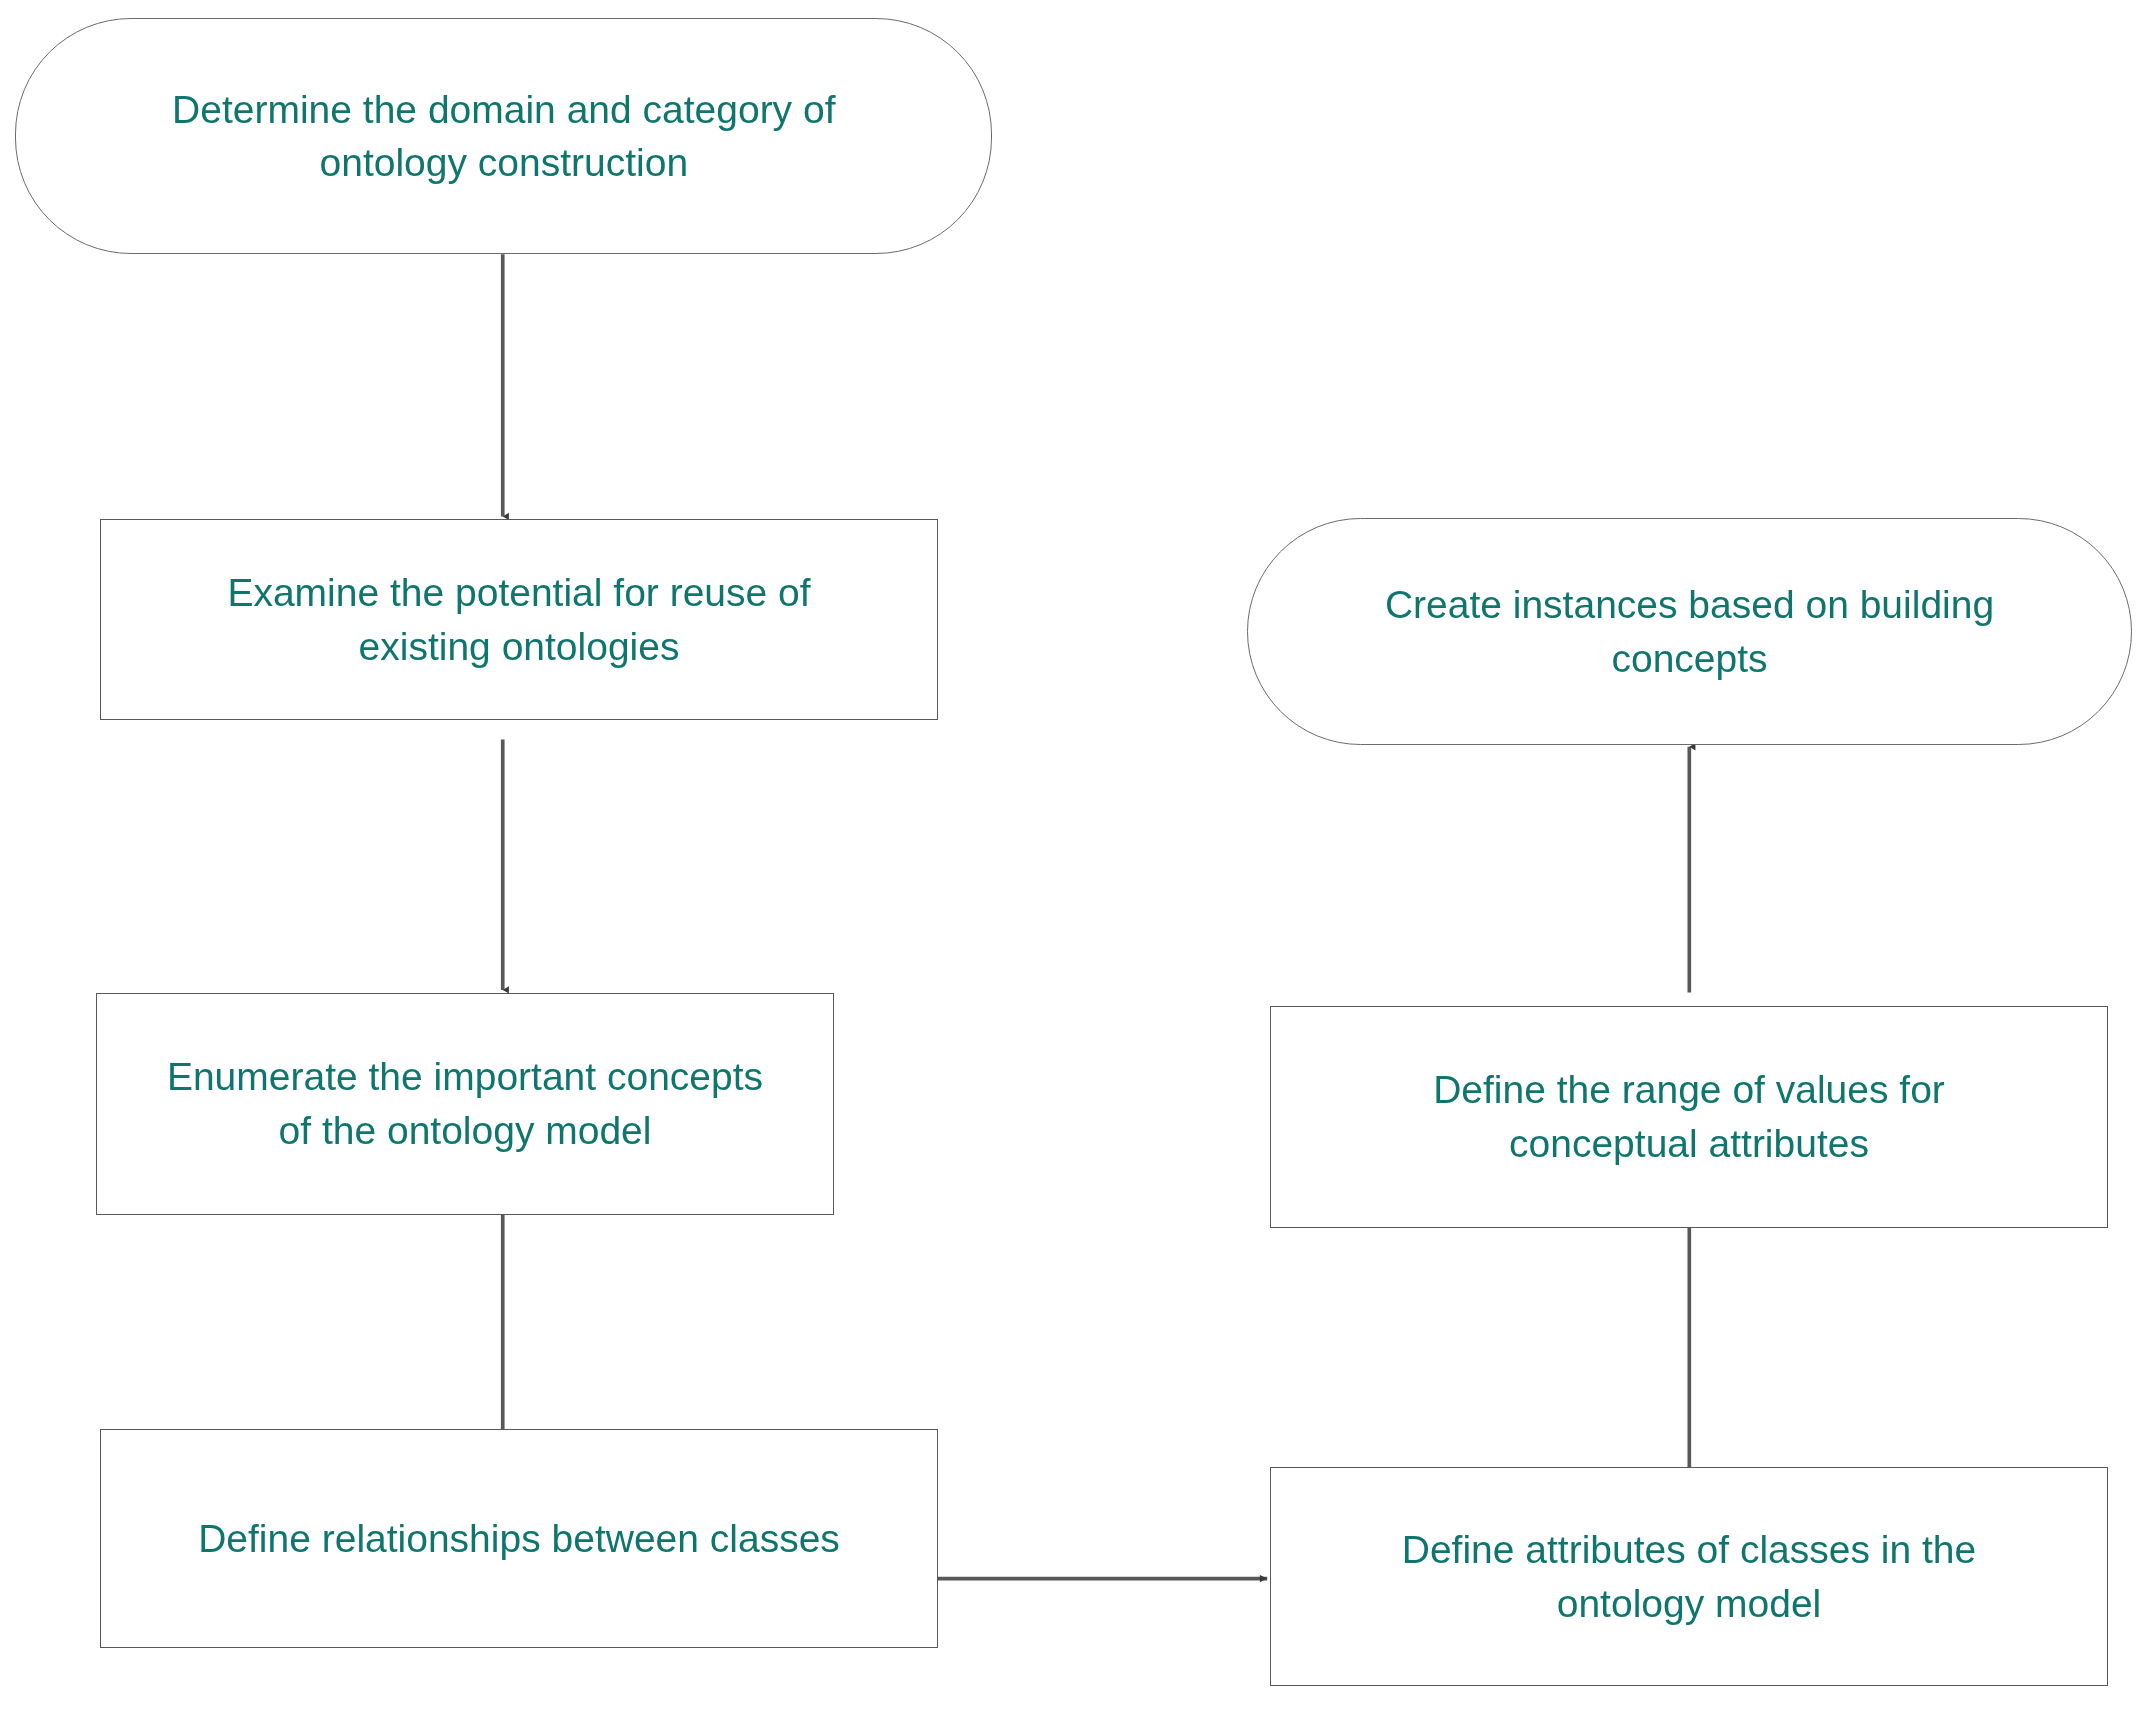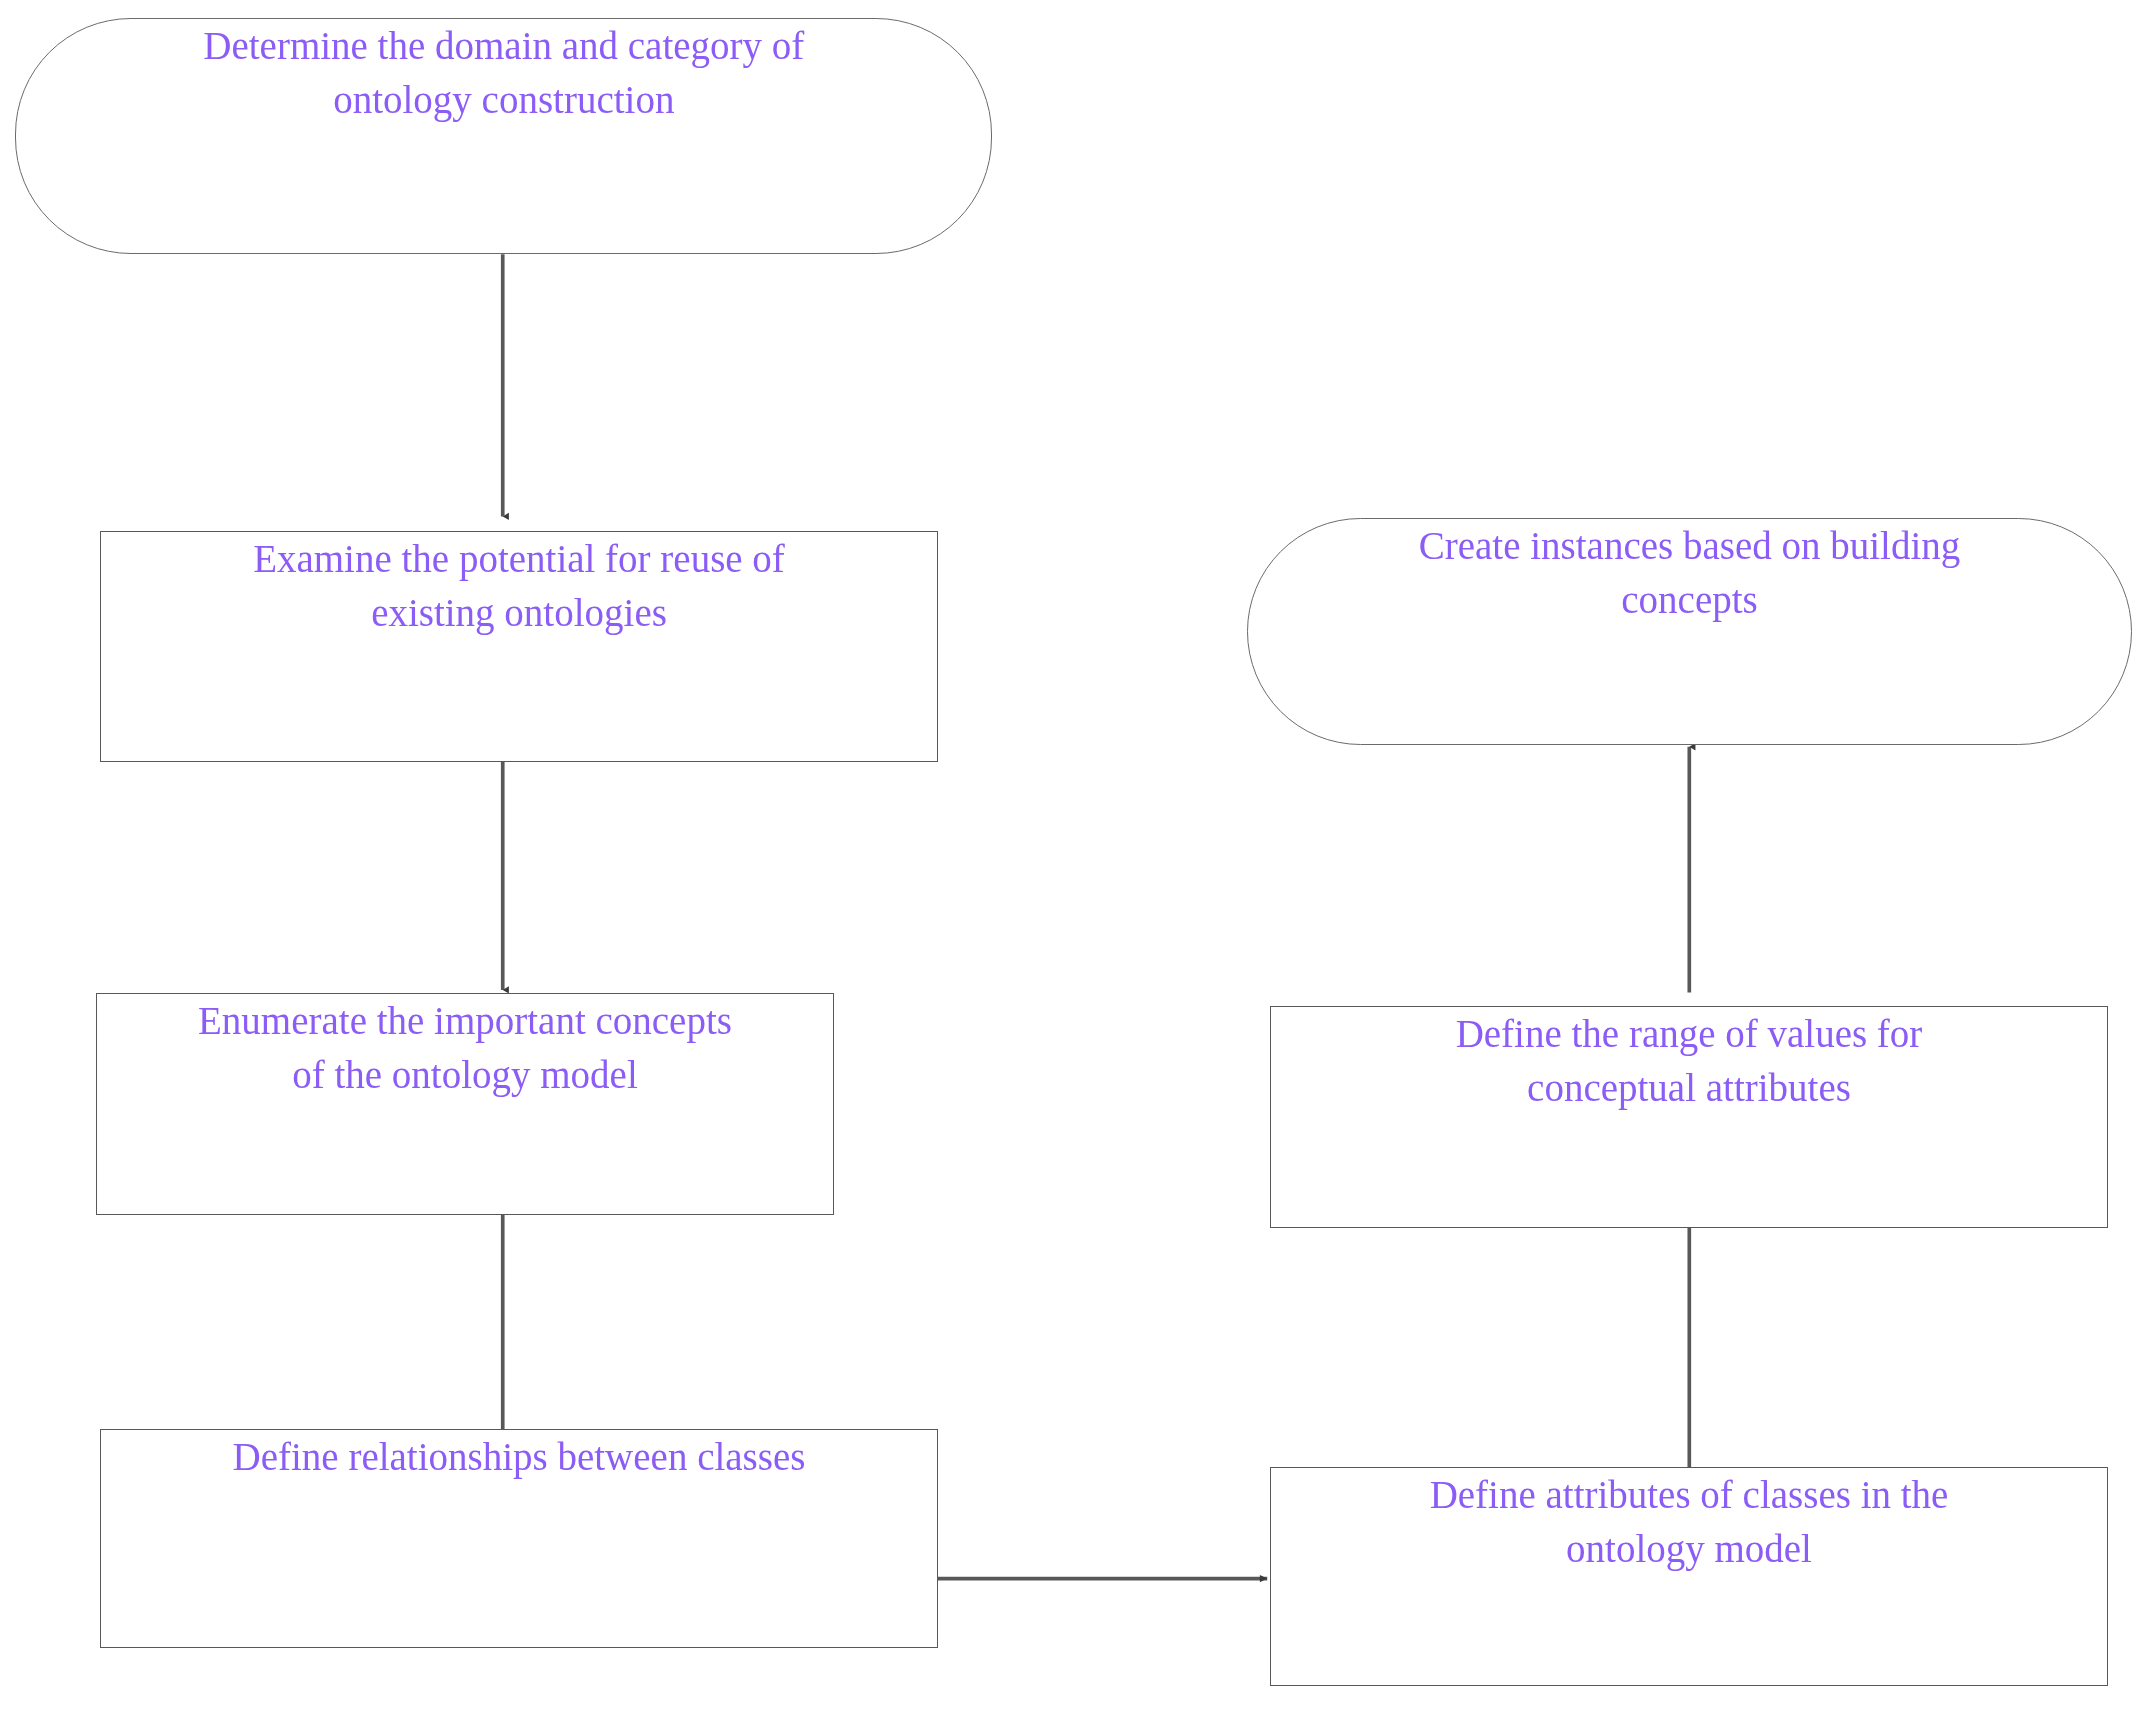--- a/index.html
+++ b/index.html
@@ -14,27 +14,27 @@
     background: #ffffff;
     overflow: hidden;
     font-family: "Liberation Sans", sans-serif;
   }
   .node {
     position: absolute;
     box-sizing: border-box;
     background: #ffffff;
     border: 1.8px solid #585858;
     display: flex;
-    align-items: flex-start;
+    align-items: center;
     justify-content: center;
     text-align: center;
-    color: #8b5cf6;
+    color: #0f766e;
     font-size: 39px;
     line-height: 1.38;
-    font-family: Liberation Serif, serif;
+    font-family: Liberation Sans, sans-serif;
     padding: 0 21px;
   }
   .node.rounded {
     border-radius: 116px;
     border-width: 1.8px;
     border-color: #6b6b6b;
   }
   .node .label {
     display: block;
     width: 100%;
@@ -78,21 +78,21 @@
     <line x1="2757" y1="2395" x2="2757" y2="1986" stroke="#585858" stroke-width="6" marker-end="url(#arrow-up)"></line>
 
     <line x1="2757" y1="1620" x2="2757" y2="1219" stroke="#585858" stroke-width="6" marker-end="url(#arrow-up)"></line>
   </svg>
 
   <div class="node rounded" style="left:15.3px; top:18.4px; width:977px; height:236px;">
     <span class="label">Determine the domain and category of
 ontology construction</span>
   </div>
 
-  <div class="node" style="left:100px; top:519px; width:838px; height:231px;margin-top:12px;">
+  <div class="node" style="left:100px; top:519px; width:838px; height:201px;">
     <span class="label">Examine the potential for reuse of
 existing ontologies</span>
   </div>
 
   <div class="node" style="left:96px; top:993px; width:738px; height:222px;">
     <span class="label">Enumerate the important concepts
 of the ontology model</span>
   </div>
 
   <div class="node" style="left:100px; top:1429px; width:838px; height:219px;">

